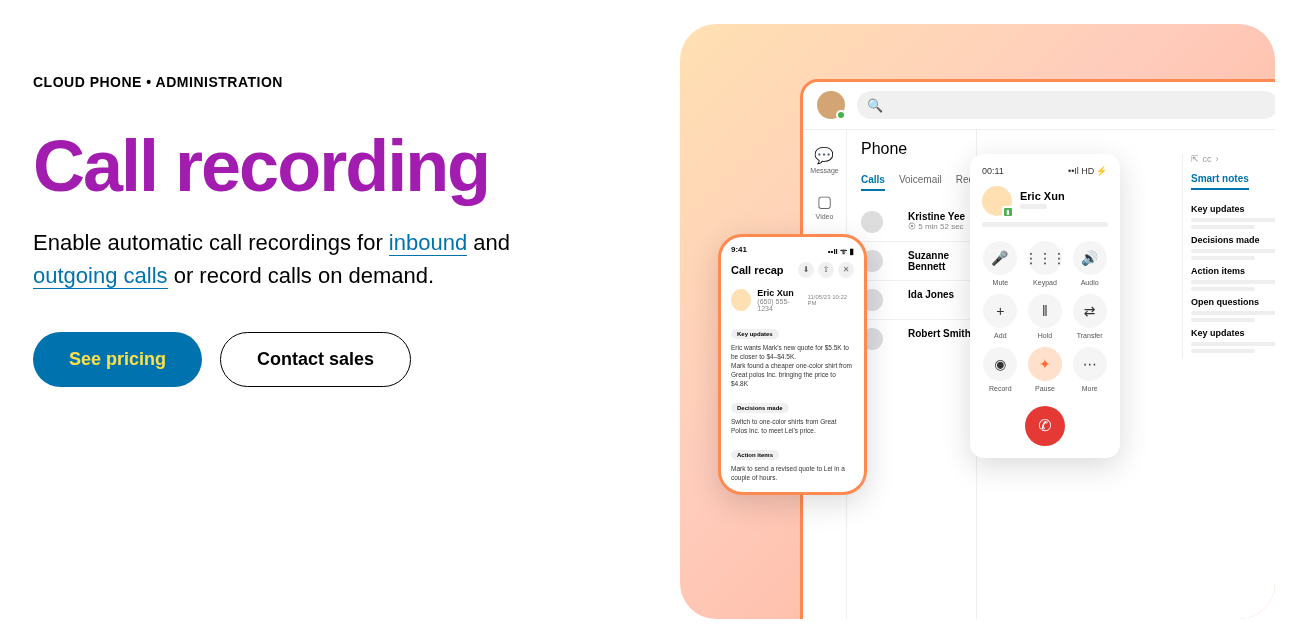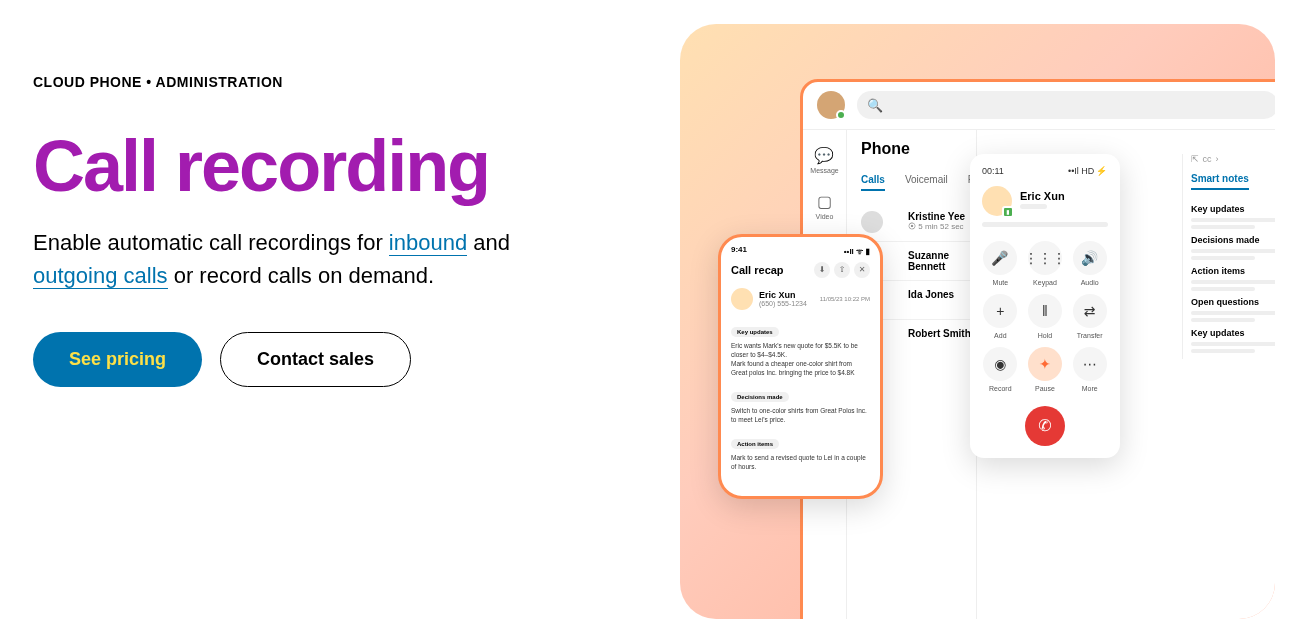--- a/index.html
+++ b/index.html
@@ -21,22 +21,22 @@
 .desktop-top { height: 48px; display: flex; align-items: center; padding: 0 14px; gap: 12px; border-bottom: 1px solid #eee; }
 .avatar { width: 28px; height: 28px; border-radius: 50%; background: #d4a574; position: relative; }
 .avatar-dot { position: absolute; bottom: -1px; right: -1px; width: 10px; height: 10px; border-radius: 50%; background: #4caf50; border: 2px solid #fff; }
 .searchbar { flex: 1; height: 28px; background: #f0f0f0; border-radius: 14px; display: flex; align-items: center; padding: 0 10px; color: #999; font-size: 13px; }
 .desktop-body { flex: 1; display: flex; }
 .rail { width: 44px; border-right: 1px solid #eee; display: flex; flex-direction: column; align-items: center; gap: 18px; padding-top: 16px; }
 .rail-item { display: flex; flex-direction: column; align-items: center; gap: 2px; font-size: 7px; color: #666; }
 .rail-item.active { color: #0073ae; }
 .rail-icon { font-size: 16px; }
 .phone-col { width: 130px; border-right: 1px solid #eee; padding: 10px 0 0 14px; }
-.phone-col h3 { font-size: 16px; font-weight: 700; margin-bottom: 16px; }
-.tabs { display: flex; gap: 20px; font-size: 10px; color: #666; margin-bottom: 12px; }
+.phone-col h3 { font-size: 16px; font-weight: 400; margin-bottom: 16px; }
+.tabs { display: flex; gap: 14px; font-size: 10px; color: #666; margin-bottom: 12px; }
 .tabs .active { color: #0073ae; border-bottom: 2px solid #0073ae; padding-bottom: 4px; font-weight: 600; }
 .contact-row { display: flex; align-items: flex-start; gap: 25px; font-size: 10px; padding: 8px 0; border-bottom: 1px solid #f0f0f0; }
 .contact-row:last-child { border-bottom: none; }
 .contact-av { width: 22px; height: 22px; border-radius: 50%; background: #ddd; flex-shrink: 0; }
 .contact-name { font-weight: 600; font-size: 10px; }
 .contact-meta { color: #888; font-size: 8px; }
 
 
 .call-widget { position: absolute; top: 130px; left: 290px; width: 150px; background: #fff; border-radius: 14px; box-shadow: 0 8px 30px rgba(0,0,0,0.15); padding: 12px; }
 .cw-top { display: flex; justify-content: space-between; align-items: center; font-size: 9px; color: #333; margin-bottom: 10px; }
@@ -57,21 +57,21 @@
 
 .notes-panel { position: absolute; top: 130px; right: -22px; width: 115px; background: #fff; border-left: 1px solid #eee; padding: 0 0 0 8px; }
 .notes-tab { color: #0073ae; font-size: 10px; font-weight: 600; border-bottom: 2px solid #0073ae; padding-bottom: 4px; display: inline-block; margin-bottom: 8px; }
 .notes-top-icons { font-size: 9px; color: #999; margin-bottom: 4px; display: flex; gap: 4px; }
 .notes-sec { margin: 6px 0; }
 .notes-title { font-size: 9px; font-weight: 600; margin-bottom: 4px; }
 .notes-line { height: 4px; background: #eee; border-radius: 2px; margin: 3px 0; }
 .notes-line.short { width: 60%; }
 
 
-.mobile { position: absolute; top: 210px; left: 38px; width: 165px; background: #fff; border: 3px solid #ff8a50; border-radius: 24px; padding: 8px 10px 17px; box-shadow: 0 8px 30px rgba(0,0,0,0.15); }
+.mobile { position: absolute; top: 210px; left: 38px; width: 149px; background: #fff; border: 3px solid #ff8a50; border-radius: 24px; padding: 8px 10px 2px; box-shadow: 0 8px 30px rgba(0,0,0,0.15); }
 .mobile-status { display: flex; justify-content: space-between; font-size: 8px; font-weight: 600; margin-bottom: 6px; }
 .mobile-head { display: flex; justify-content: space-between; align-items: center; margin-bottom: 10px; }
 .mobile-head h4 { font-size: 11px; font-weight: 700; }
 .mobile-actions { display: flex; gap: 4px; }
 .mobile-action { width: 16px; height: 16px; border-radius: 50%; background: #f0f0f0; display: flex; align-items: center; justify-content: center; font-size: 8px; color: #666; }
 .mobile-user { display: flex; align-items: center; gap: 6px; margin-bottom: 10px; }
 .mobile-av { width: 22px; height: 22px; border-radius: 50%; background: #ffe0b2; }
 .mobile-uname { font-size: 9px; font-weight: 600; }
 .mobile-phone { font-size: 7px; color: #888; }
 .mobile-time { font-size: 6px; color: #888; margin-left: auto; }

